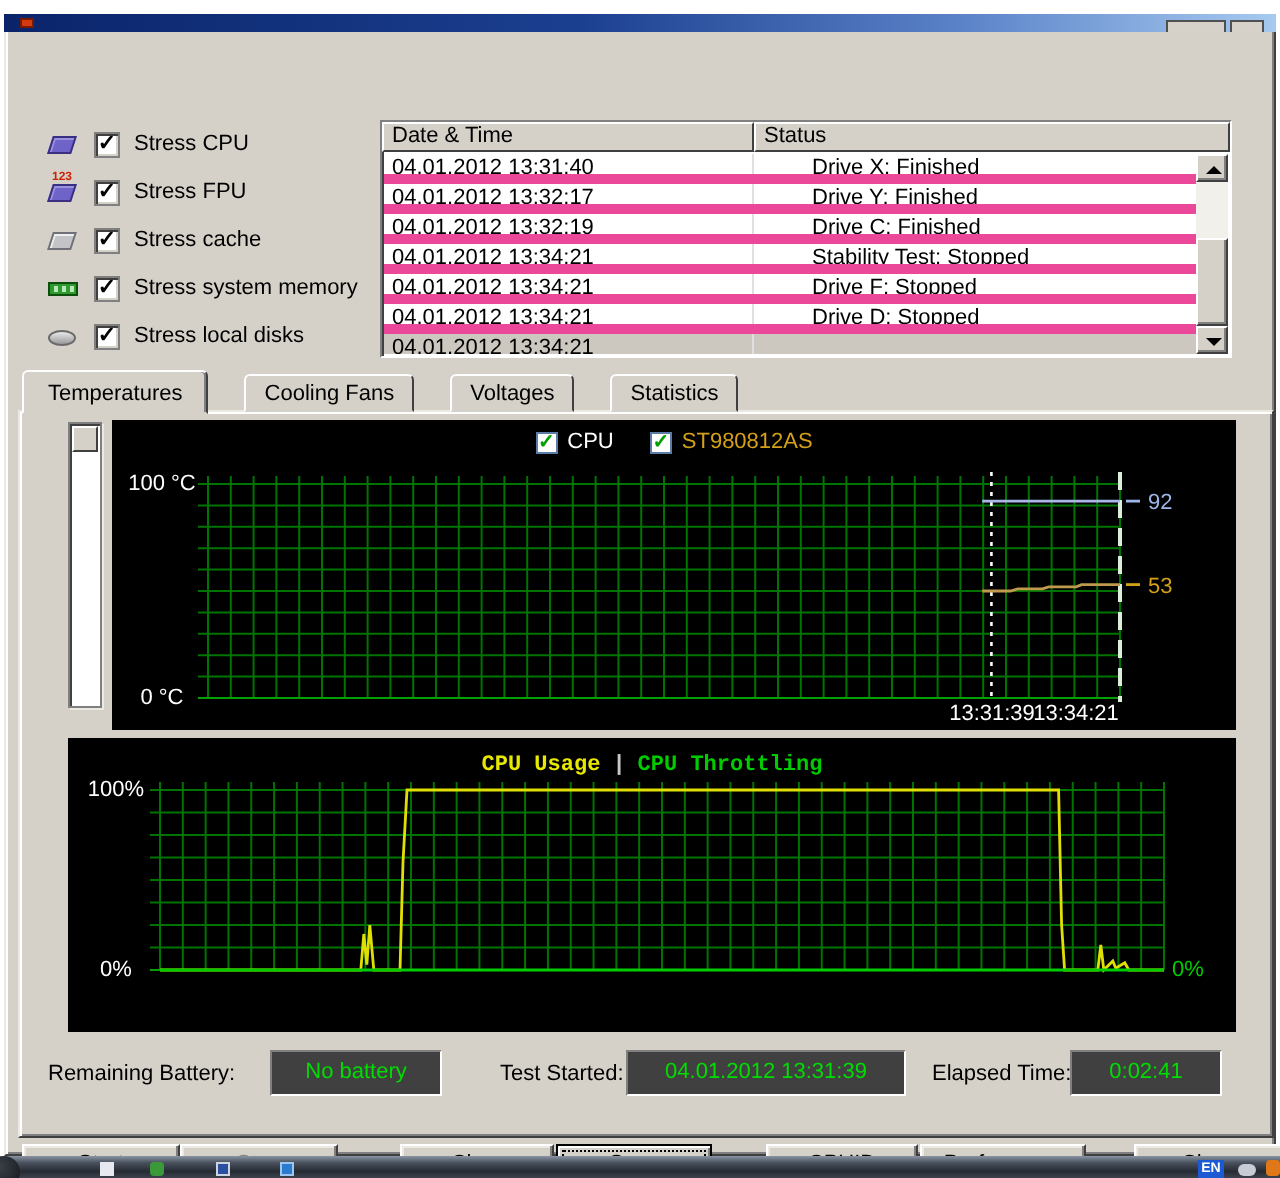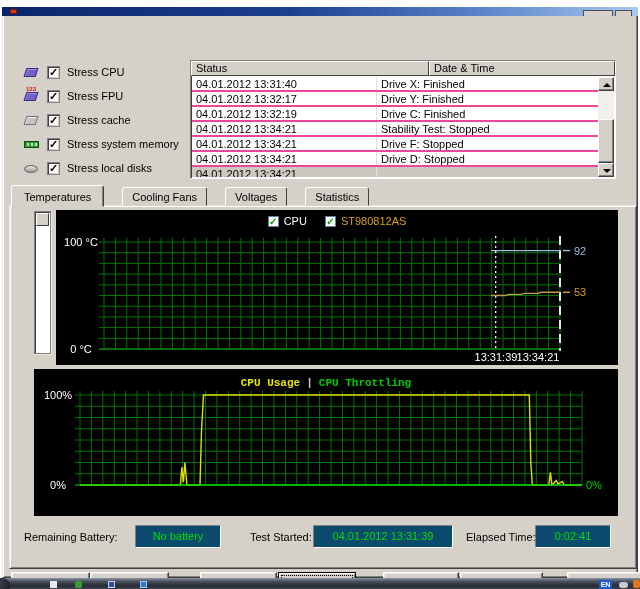--- a/index.html
+++ b/index.html
@@ -39,21 +39,21 @@
 
   
   .log-table { position:absolute; left:187px; top:44px; width:426px; height:119px; background:#fff;
     border:1px solid #808080; border-right-color:#fff; border-bottom-color:#fff;
     box-shadow:inset 1px 1px 0 #404040; }
   .lt-head { display:flex; height:15px; }
   .lt-hcell { background:#d5d1c9; border:1px solid; border-color:#fff #404040 #404040 #fff; font-size:11px;
     padding:0 4px; line-height:13px; color:#000; }
   .lt-hcell.c1 { width:186px; } .lt-hcell.c2 { flex:1; }
   .lt-body { position:absolute; left:1px; top:16px; right:17px; bottom:1px; overflow:hidden; }
-  .lt-row { display:flex; height:15px; font-size:11px; line-height:15px; border-bottom:2px solid #ec4899; }
+  .lt-row { display:flex; height:15px; font-size:11px; line-height:15px; border-bottom:5px solid #ec4899;gap:25px; }
   .lt-row .c1 { width:185px; padding:0 4px; border-right:1px solid #e0e0e0; white-space:nowrap; overflow:hidden; }
   .lt-row .c2 { flex:1; padding:0 4px; white-space:nowrap; overflow:hidden; }
   .lt-row.selected { background:#ccc8c0; }
   .vscroll { position:absolute; right:1px; top:16px; bottom:1px; width:16px; background:#f2f0ea; }
   .sb-btn { position:absolute; left:0; width:16px; height:14px; background:#d5d1c9;
     border:1px solid; border-color:#fff #404040 #404040 #fff; box-shadow:inset -1px -1px 0 #808080; }
   .sb-btn.up { top:0; } .sb-btn.down { bottom:0; }
   .tri-up { position:absolute; left:4px; top:5px; border-left:4px solid transparent; border-right:4px solid transparent; border-bottom:4px solid #000; }
   .tri-down { position:absolute; left:4px; top:5px; border-left:4px solid transparent; border-right:4px solid transparent; border-top:4px solid #000; }
   .sb-thumb { position:absolute; left:0; width:16px; background:#d5d1c9;
@@ -92,21 +92,21 @@
   .legend-label { font-size:11px; }
 
   .ax-label { position:absolute; font-size:11px; color:#fff; }
   .ax-right { text-align:center; }
   .title-parts { position:absolute; left:0; right:0; top:7px; text-align:center; font-size:11px; font-weight:bold; }
   .title-parts span { margin:0 3px;font-family:Liberation Mono, monospace; }
 
   
   .status-row { position:absolute; left:0; right:0; top:319px; height:26px; }
   .status-label { position:absolute; font-size:11px; color:#000; top:6px; }
-  .status-box { position:absolute; top:0; height:23px; background:#0c4a6e; border:1px solid #808080;
+  .status-box { position:absolute; top:0; height:23px; background:#404040; border:1px solid #808080;
     border-right-color:#fff; border-bottom-color:#fff; color:#00dd00; font-size:11px;
     text-align:center; line-height:21px; white-space:nowrap; }
 
   
   .btn { position:absolute; top:556px; height:21px; background:#d5d1c9; font-size:11px; color:#000;
     border:1px solid; border-color:#fff #404040 #404040 #fff; box-shadow:inset -1px -1px 0 #808080, inset 1px 1px 0 #ece9e2;
     text-align:center; line-height:19px; }
   .btn.disabled { color:#8a867e; text-shadow:1px 1px 0 #fff; }
   .btn.focused { border-color:#000; box-shadow:inset 1px 1px 0 #fff, inset -1px -1px 0 #808080; outline:1px dotted #000; outline-offset:-4px; }
 
@@ -171,22 +171,22 @@
           <div class="hw-icon disk-icon">
             <div class="disk"></div>
           </div>
           <div class="checkbox">✓</div>
           <span class="lbl">Stress local disks</span>
         </div>
       </div>
 
     <div class="log-table">
       <div class="lt-head">
+        <div class="lt-hcell c1">Date &amp; Time</div>
         <div class="lt-hcell c2">Status</div>
-        <div class="lt-hcell c1">Date &amp; Time</div>
       </div>
       <div class="lt-body" id="ltBody">
           <div class="lt-row">
             <div class="c1">04.01.2012 13:31:40</div>
             <div class="c2">Drive X: Finished</div>
           </div>
           <div class="lt-row">
             <div class="c1">04.01.2012 13:32:17</div>
             <div class="c2">Drive Y: Finished</div>
           </div>

